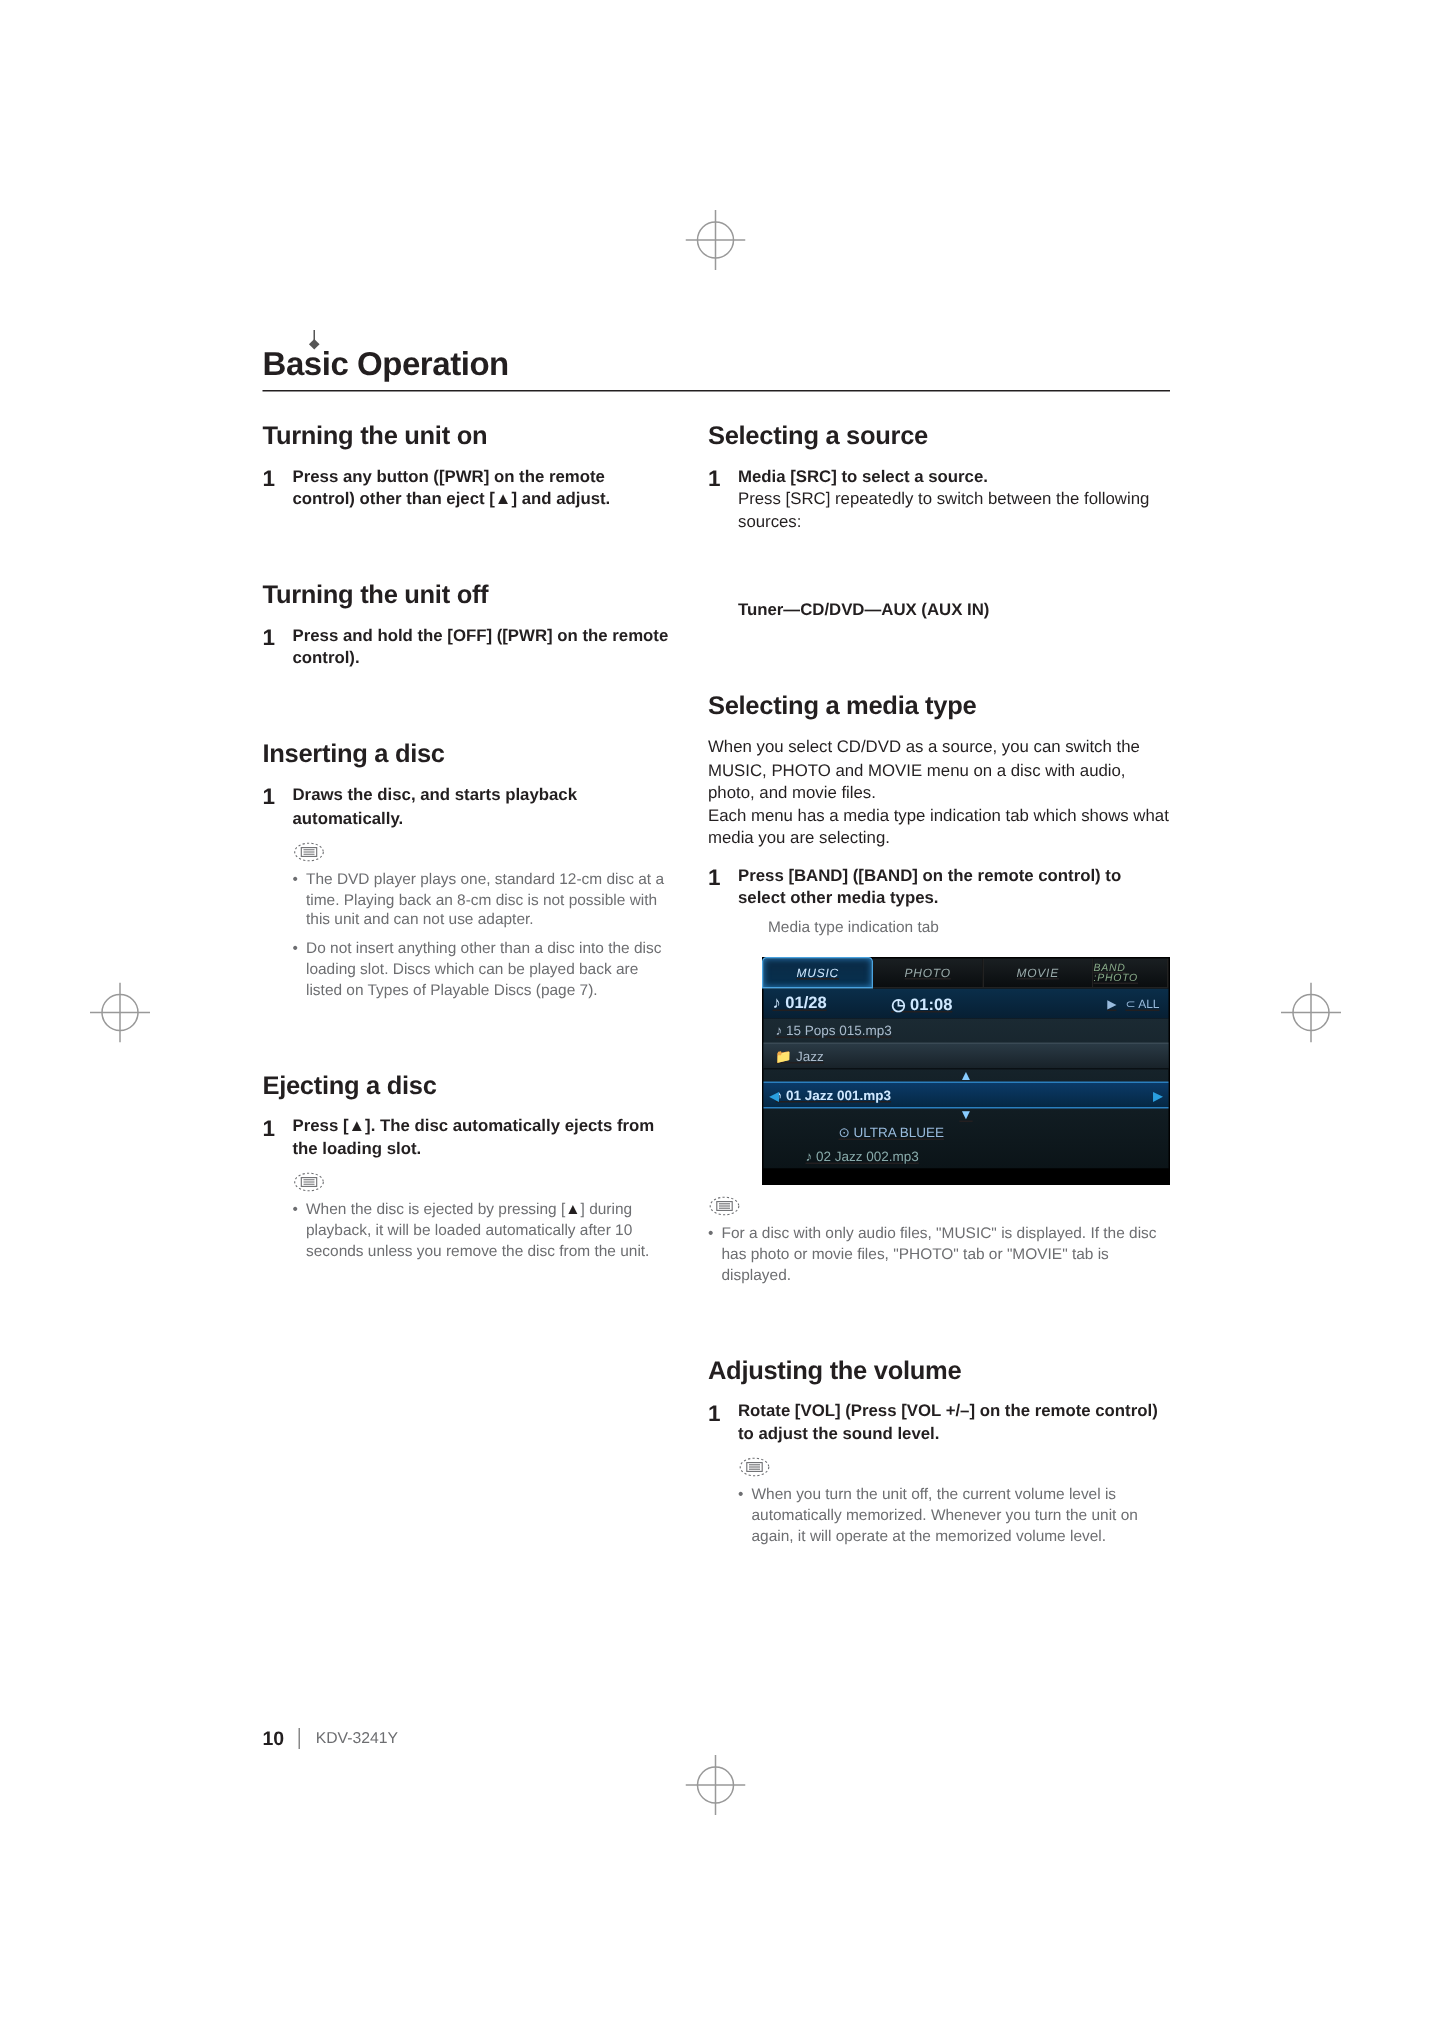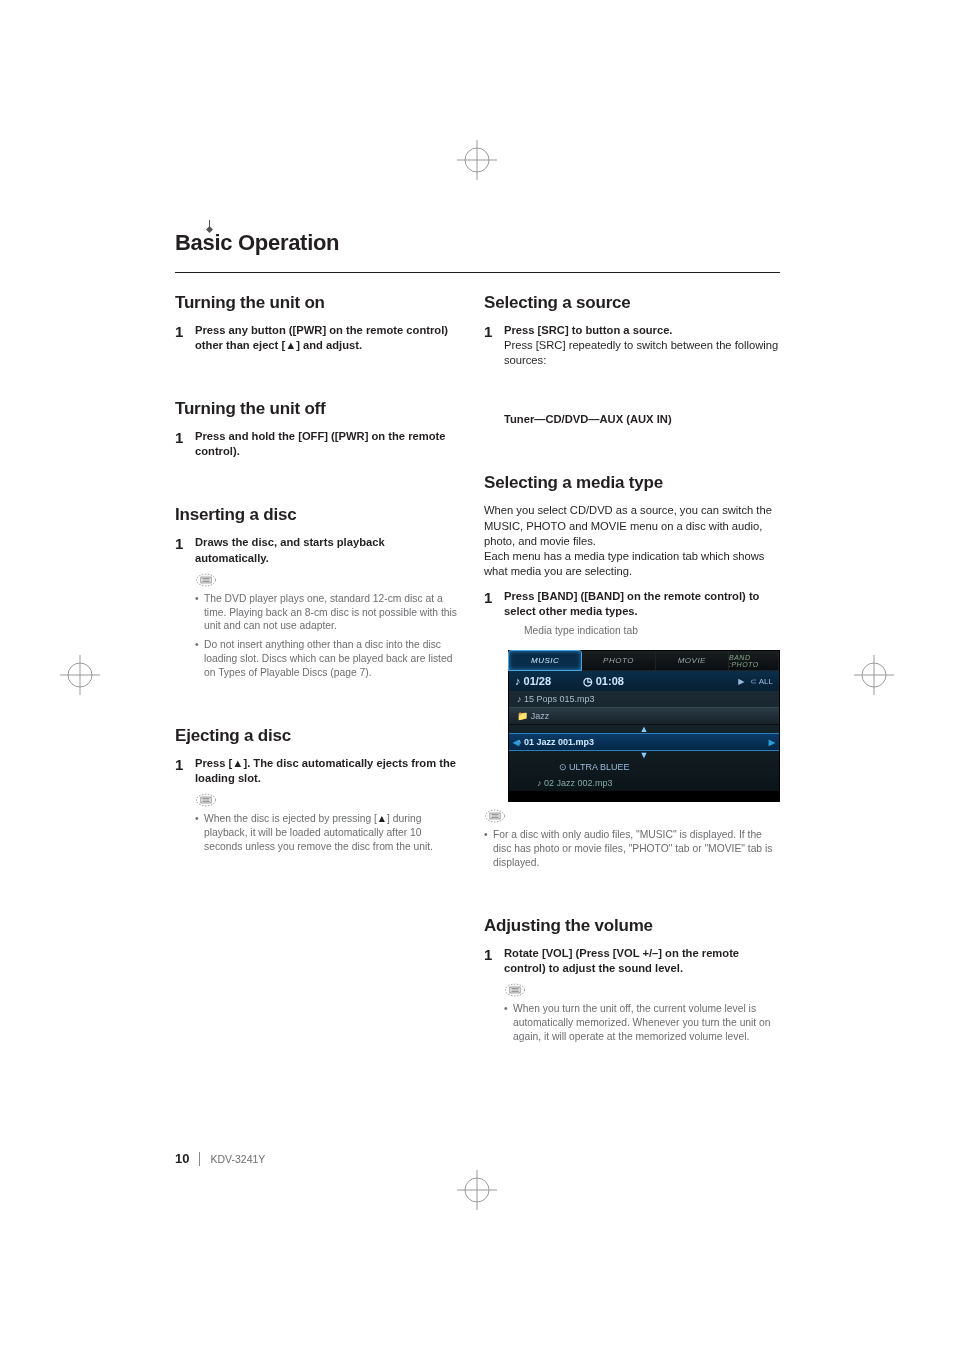--- a/index.html
+++ b/index.html
@@ -9,21 +9,21 @@
   
   .reg { position: absolute; width: 40px; height: 40px; }
   .reg svg { width: 100%; height: 100%; }
   .reg.top { top: 140px; left: 50%; transform: translateX(-50%); }
   .reg.left { top: 50%; left: 60px; transform: translateY(-50%); }
   .reg.right { top: 50%; right: 60px; transform: translateY(-50%); }
   .reg.bottom { bottom: 140px; left: 50%; transform: translateX(-50%); }
 
   .content { position: absolute; top: 230px; left: 175px; width: 605px; }
 
-  .chapter-title { font-size: 22px; font-weight: 700; margin-bottom: 16px; letter-spacing: -0.3px; }
+  .chapter-title { font-size: 22px; font-weight: 700; margin-bottom: 4px; letter-spacing: -0.3px; }
   .rule { border: none; border-top: 1.6px solid #231f20; margin-bottom: 20px; }
 
   .cols { display: flex; gap: 26px; }
   .col { flex: 1 1 50%; }
 
   .sec-title { font-size: 17px; font-weight: 800; margin-top: 0; margin-bottom: 10px; letter-spacing: -0.2px; }
   .section + .section .sec-title,
   .section ~ .section .sec-title { margin-top: 46px; }
 
   .step { display: flex; gap: 8px; margin-bottom: 6px; }
@@ -42,29 +42,29 @@
   .col-right ul.notes.after-icon { margin-left: 0; }
   ul.notes li { position: relative; padding-left: 9px; font-size: 10.3px; line-height: 1.35; color: #6d6e71; margin-bottom: 5px; }
   ul.notes li::before { content: "•"; position: absolute; left: 0; top: 0; color: #6d6e71; }
   ul.notes li .dark { color: #231f20; }
 
   .sources { font-weight: 700; margin-top: 44px; }
 
   .caption { font-size: 10.3px; color: #6d6e71; text-align: left; margin: 4px 0 14px 40px; }
 
   
-  .shot-wrap { margin-left: 24px; }
+  .shot-wrap { margin-left: 36px; text-decoration: underline; }
   .shot { width: 272px; border: 1px solid #000; background: #000; color: #fff; font-family: Arial, sans-serif; font-size: 10px; }
   .shot .tabs { display: flex; align-items: stretch; height: 20px; position: relative; border-bottom: 1px solid #222; }
   .shot .tab { flex: 1; display: flex; align-items: center; justify-content: center; font-size: 8px; font-style: italic; letter-spacing: 0.5px; color: #9aa; background: linear-gradient(#1a1f22,#0a0d0f); border-right: 1px solid #222; }
   .shot .tab.active { background: linear-gradient(#0b2a45,#06304f); color: #cfe8ff; border: 1px solid #4aa3e0; border-radius: 3px 3px 0 0; margin: -1px 0 -1px -1px; box-shadow: 0 0 4px #2a7fbf inset; }
   .shot .tab.small { flex: 0 0 50px; font-size: 7px; color: #8a8; }
   .shot .pointer { position: absolute; top: -10px; left: 34px; width: 1px; height: 10px; background: #555; }
   .shot .pointer::before { content:""; position:absolute; bottom:-2px; left:-2px; width:5px; height:5px; background:#555; transform: rotate(45deg); }
-  .shot .infobar { display: flex; align-items: center; height: 20px; padding: 0 6px; background: linear-gradient(#0a2e4a,#071f33); font-size: 11px; font-weight: 700; color: #cfe8ff; gap: 32px; }
+  .shot .infobar { display: flex; align-items: center; height: 20px; padding: 0 6px; background: linear-gradient(#0a2e4a,#071f33); font-size: 11px; font-weight: 700; color: #cfe8ff; gap: 43px; }
   .shot .infobar .right { margin-left: auto; display:flex; gap:6px; align-items:center; font-size:8px; font-weight:400; color:#9bd; }
   .shot .list { background: linear-gradient(#1b2a33,#0b1418); }
   .shot .row { padding: 3px 8px; font-size: 9px; color: #abc; display:flex; align-items:center; gap:6px;text-align:center; }
   .shot .row.folder { background: linear-gradient(#2a3a45,#182229); border-top:1px solid #3a4a55; border-bottom:1px solid #0a1014; }
   .shot .row.arrowrow { justify-content: center; padding: 0; height: 8px; color:#8cf; }
   .shot .row.current { background: linear-gradient(#0b3a68,#052844); color:#cfe8ff; font-weight:700; border-top:1px solid #2a7fbf; border-bottom:1px solid #2a7fbf; position:relative; }
   .shot .row.current::before, .shot .row.current::after { content:"◀"; position:absolute; left:4px; color:#2a9fe0; font-size:8px; }
   .shot .row.current::after { content:"▶"; left:auto; right:4px; }
   .shot .row.album { color:#9bd; padding-left: 50px;}
   .shot .row.next  { color:#8aa; padding-left: 28px;}
@@ -172,21 +172,21 @@
 
       </div>
 
       <div class="col col-right">
 
         <div class="section">
           <h2 class="sec-title">Selecting a source</h2>
           <div class="step">
             <div class="step-num">1</div>
             <div class="step-body">
-              <div class="bold">Press [SRC] to button a source.</div>
+              <div class="bold">Media [SRC] to select a source.</div>
               <div class="plain">Press [SRC] repeatedly to switch between the following sources:</div>
               <div class="bold sources">Tuner—CD/DVD—AUX (AUX IN)</div>
             </div>
           </div>
         </div>
 
         <div class="section">
           <h2 class="sec-title">Selecting a media type</h2>
           <div class="intro" style="white-space:pre-line;">When you select CD/DVD as a source, you can switch the MUSIC, PHOTO and MOVIE menu on a disc with audio, photo, and movie files.
 Each menu has a media type indication tab which shows what media you are selecting.</div>

